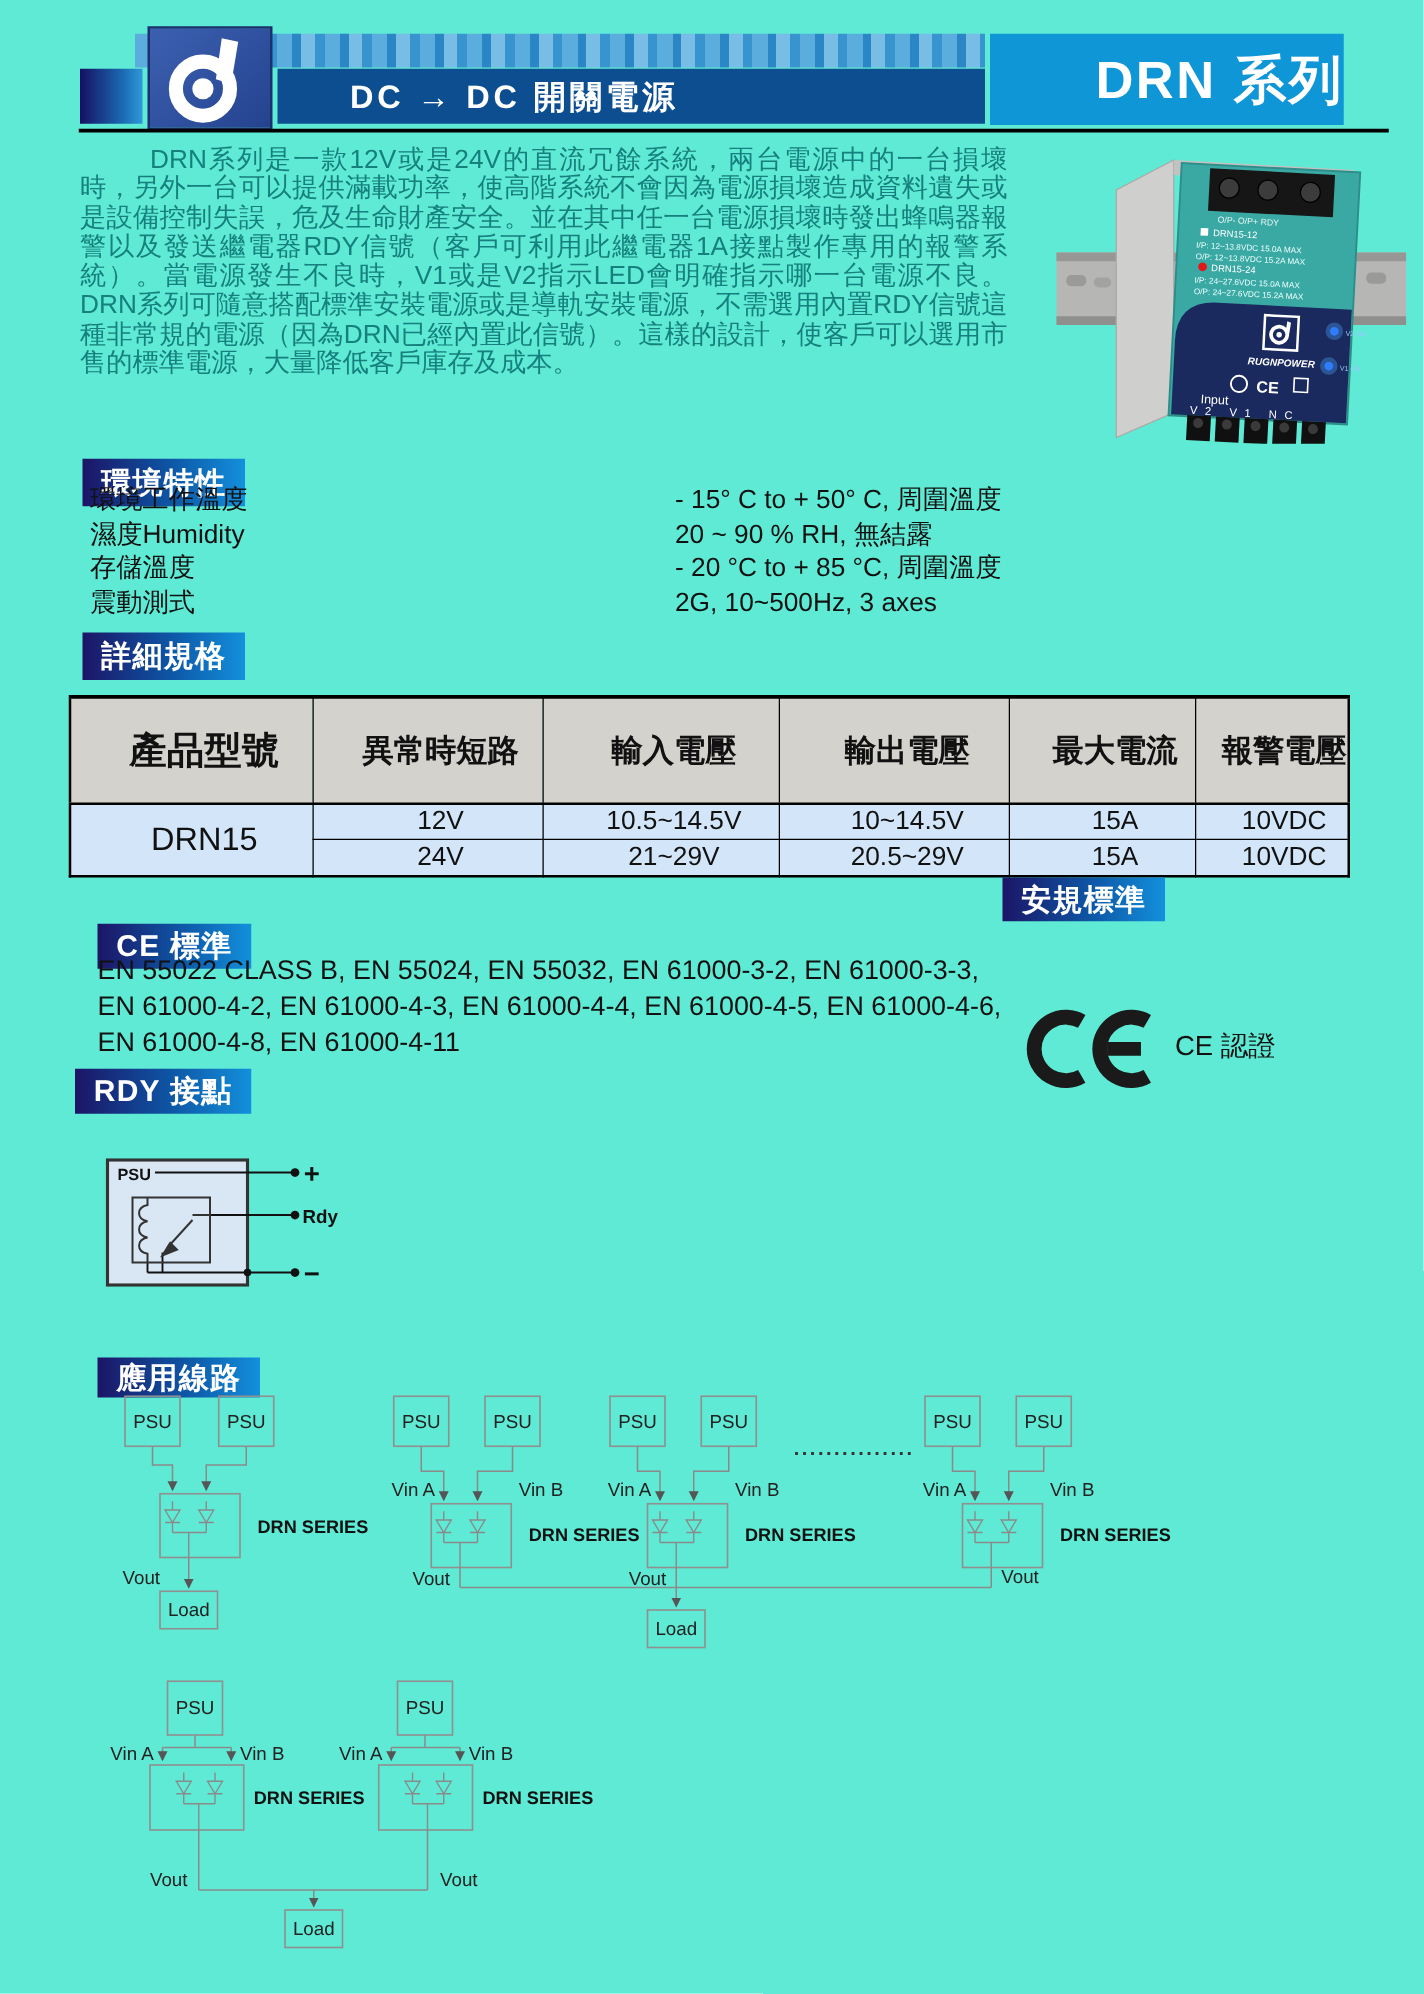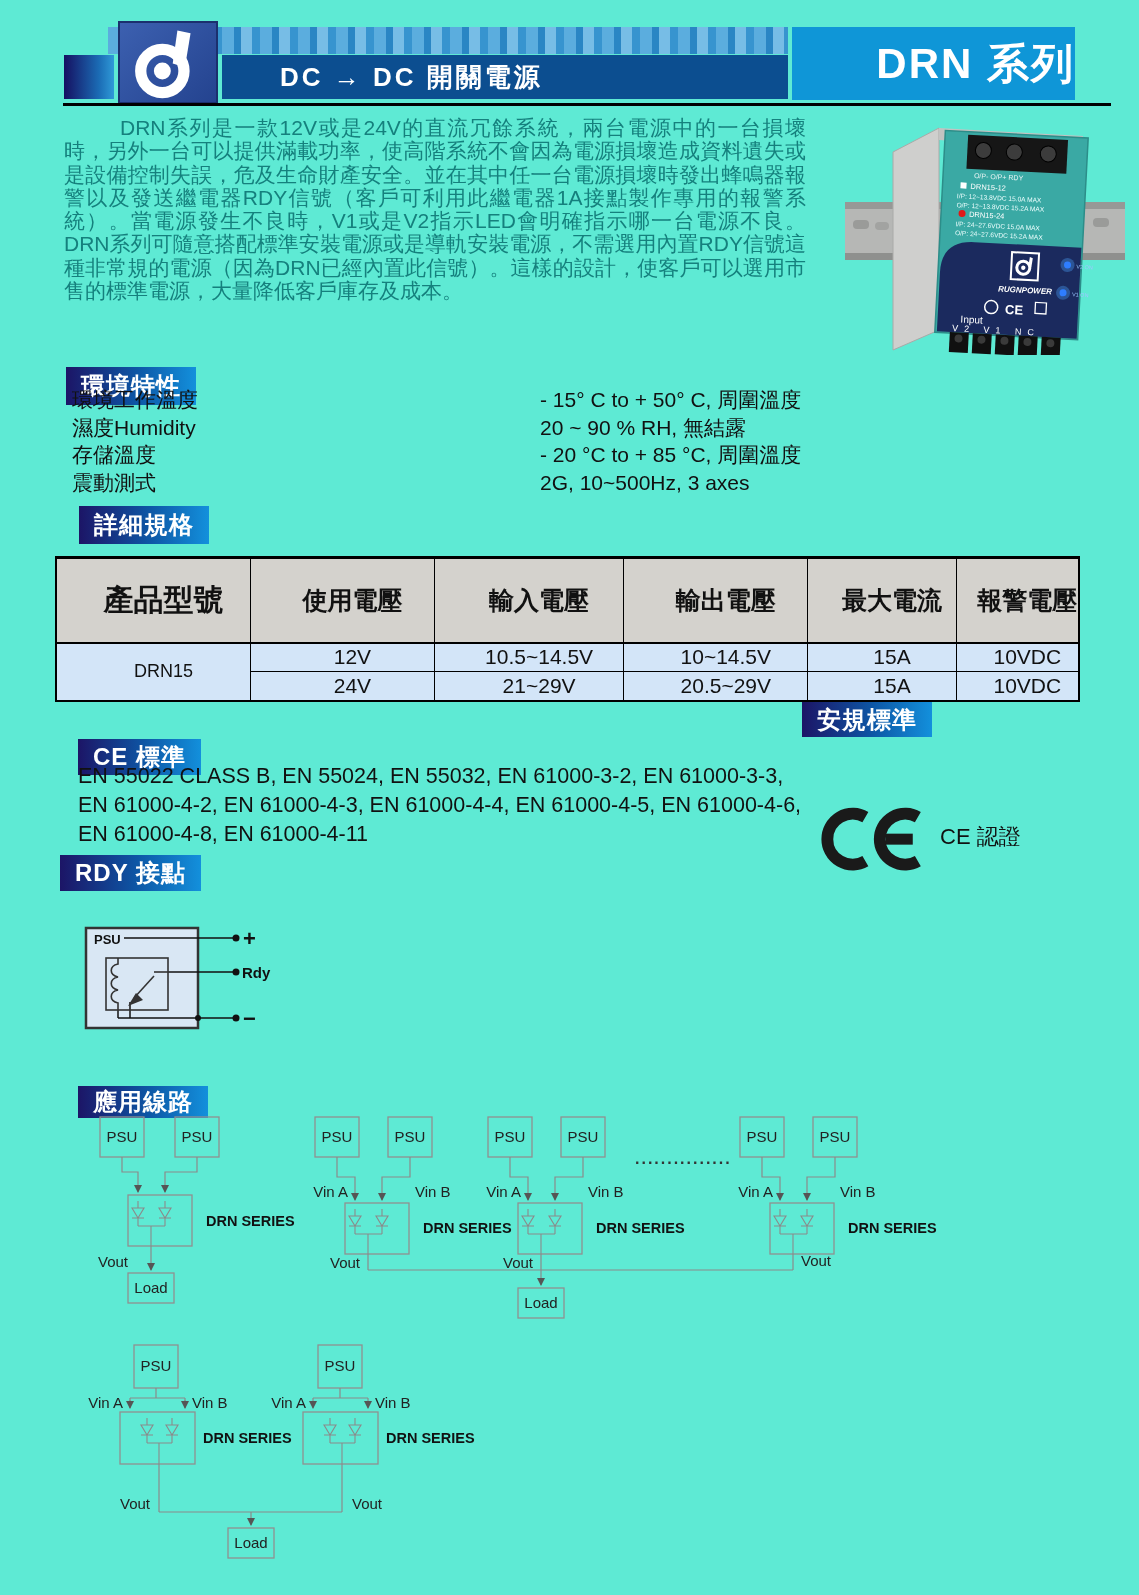--- a/index.html
+++ b/index.html
@@ -35,21 +35,21 @@
     grid-template-columns:468px 1fr; font-size:21px; line-height:27.5px; }
 
   
   .spec-table { position:absolute; left:55px; top:556px; width:1025px; border-collapse:collapse;
     border:2.5px solid #000; border-top-width:3.5px; }
   .spec-table th, .spec-table td { border:1.2px solid #000; text-align:center; vertical-align:middle;padding-left:20px; }
   .spec-table thead th { background:#d4d2cd; height:85px; font-size:25px; font-weight:bold; }
   .spec-table thead th.first { font-size:30px; }
   .spec-table thead { border-bottom:2.5px solid #000; }
   .spec-table td { background:#d3e5f8; height:29px; font-size:21px; }
-  .spec-table td.model { font-size:18px; }
+  .spec-table td.model { font-size:26px; }
 
   
   .ce-lines { position:absolute; left:78px; top:762px; font-size:21.5px; line-height:29px; }
   .ce-cert-label { position:absolute; left:940px; top:822px; font-size:22px; }
 
   
   .rdy-desc { position:absolute; left:70px; top:893px; font-size:21px; font-weight:bold; }
   .rdy-svg { position:absolute; left:84px; top:920px; }
 
   
@@ -166,36 +166,36 @@
     <div>環境工作溫度</div>
     <div>- 15° C to + 50° C,  周圍溫度</div>
     <div>濕度Humidity</div>
     <div>20 ~ 90 % RH,  無結露</div>
     <div>存儲溫度</div>
     <div>- 20 °C to + 85 °C,  周圍溫度</div>
     <div>震動測式</div>
     <div>2G, 10~500Hz, 3 axes</div>
   </div>
 
-  <div class="sechdr" style="left:66px; top:506px;margin-left:13px;">
+  <div class="sechdr" style="left:66px; top:506px;">
     <span>詳細規格</span>
   </div>
   <table class="spec-table">
     <colgroup>
       <col style="width:19%">
         <col style="width:18%">
         <col style="width:18.5%">
       <col style="width:18%">
         <col style="width:14.5%">
         <col style="width:12%">
     </colgroup>
     <thead>
       <tr>
         <th class="first">產品型號</th>
-        <th>使用電壓</th>
+        <th>異常時短路</th>
         <th>輸入電壓</th>
         <th>輸出電壓</th>
         <th>最大電流</th>
         <th>報警電壓</th>
       </tr>
     </thead>
     <tbody>
       <tr>
         <td class="model" rowspan="2">DRN15</td>
         <td>12V</td>

